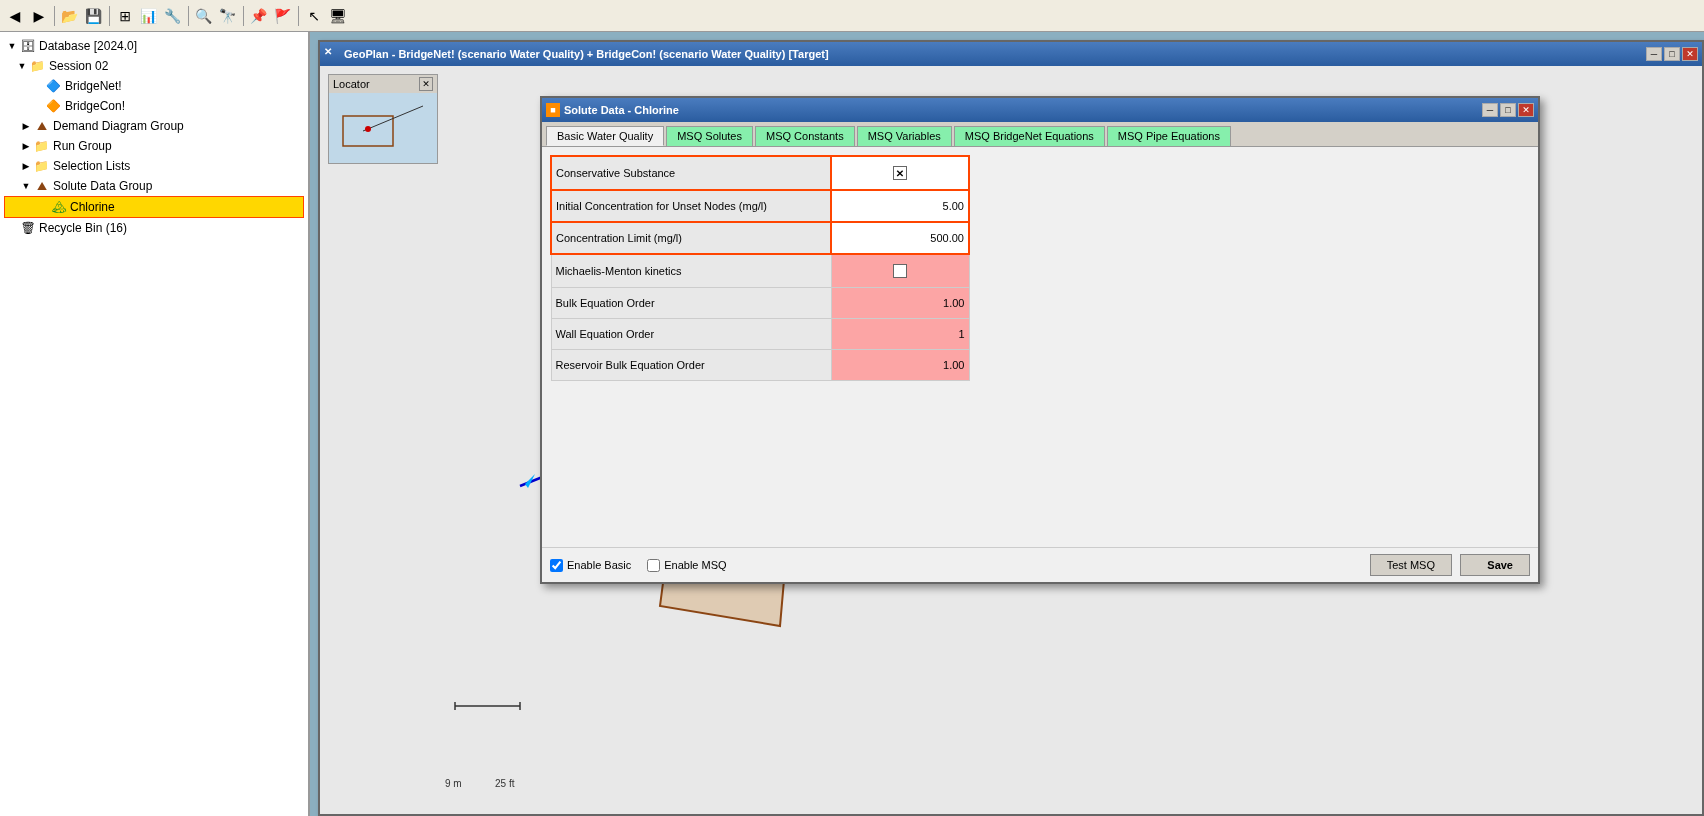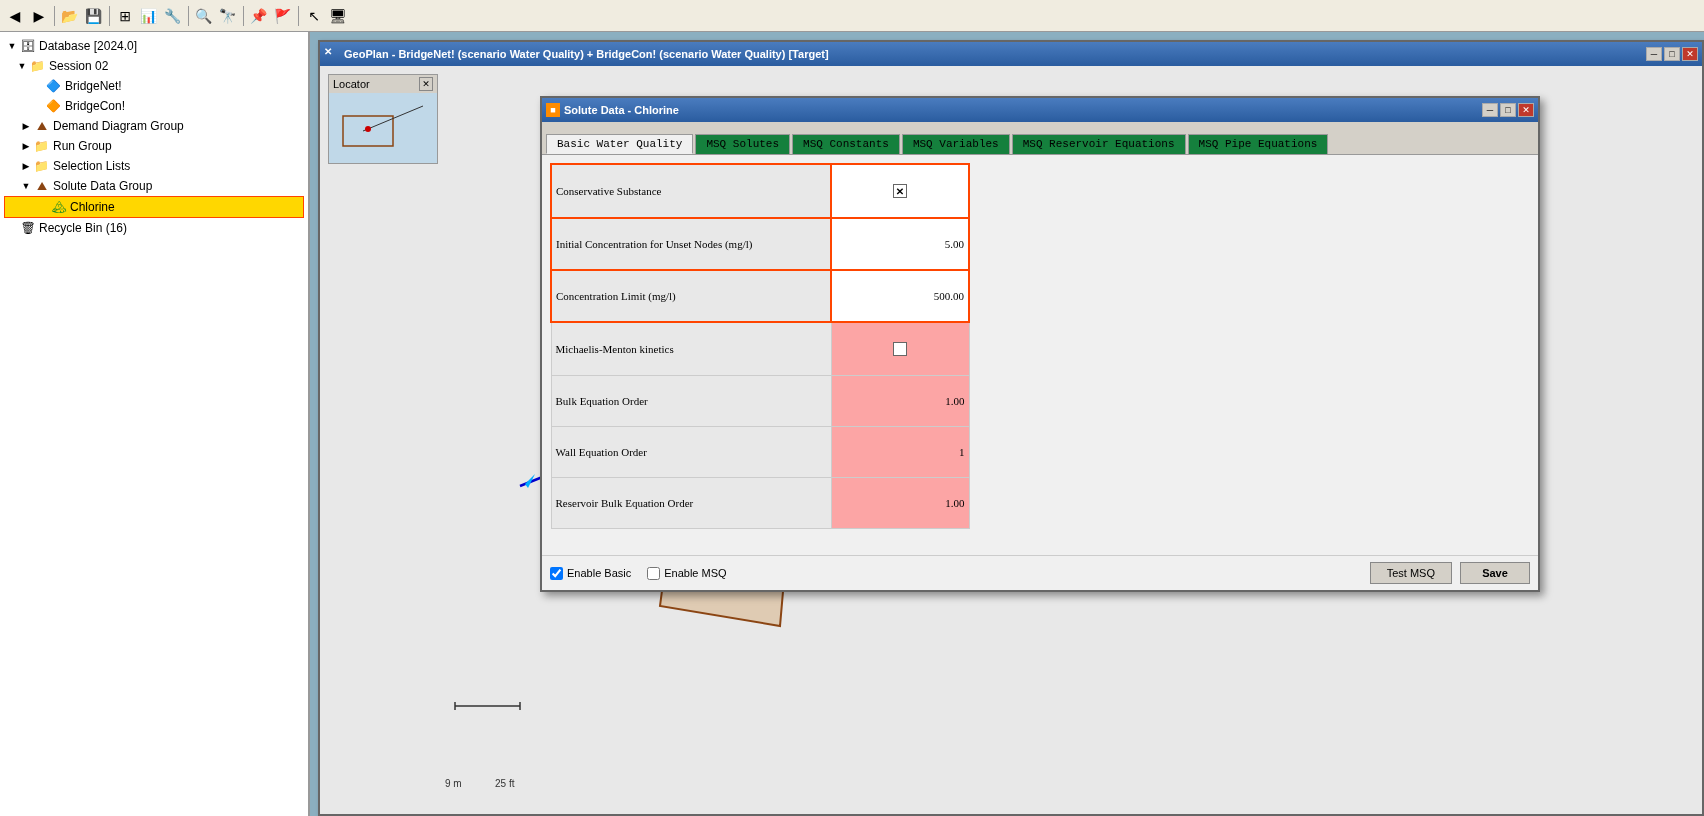--- a/index.html
+++ b/index.html
@@ -44,45 +44,45 @@
 
     
     .dialog-overlay { position: absolute; top: 30px; left: 220px; width: 1000px; background: #f0f0f0; border: 2px solid #666; box-shadow: 4px 4px 8px rgba(0,0,0,0.4); z-index: 100; }
     .dialog-titlebar { height: 24px; background: linear-gradient(to bottom, #4a7cbf, #2a5c9f); display: flex; align-items: center; padding: 0 4px; color: white; font-size: 11px; font-weight: bold; }
     .dialog-icon { width: 14px; height: 14px; margin-right: 4px; font-size: 10px; background: #ff8c00; display: inline-flex; align-items: center; justify-content: center; }
     .dialog-title { flex: 1; }
     .dialog-controls { display: flex; gap: 2px; }
     .dialog-content { padding: 0; }
 
     
-    .tab-bar { display: flex; background: #d4d0c8; border-bottom: 1px solid #999; padding: 12px 4px 0 4px; font-family: Liberation Mono, monospace; }
-    .tab { padding: 3px 10px; background: #15803d; border: 1px solid #999; border-bottom: none; cursor: pointer; font-size: 11px; margin-right: 2px; }
+    .tab-bar { display: flex; background: #d4d0c8; border-bottom: 1px solid #999; padding: 4px 4px 0 4px; }
+    .tab { padding: 3px 10px; background: #86efac; border: 1px solid #999; border-bottom: none; cursor: pointer; font-size: 11px; margin-right: 2px; }
     .tab.active { background: #f0f0f0; border-bottom: 1px solid #f0f0f0; z-index: 1; }
 
     
     .table-area { padding: 8px; }
     .data-table { width: 420px; border-collapse: collapse; }
     .data-table tr { }
-    .data-table td { font-size: 11px; padding: 19px 4px; border: 1px solid #ccc; font-family: Liberation Serif, serif; }
+    .data-table td { font-size: 11px; padding: 9px 4px; border: 1px solid #ccc; }
     .data-table td:first-child { background: #e8e8e8; width: 280px; }
     .data-table td:last-child { background: #fca5a5; text-align: right; min-width: 100px; }
     .data-table tr.highlighted td { border: 2px solid #ff4500; }
     .data-table tr.highlighted td:first-child { background: #e8e8e8; }
     .data-table tr.highlighted td:last-child { background: #ffffff; }
 
     .checkbox-cell { display: flex; align-items: center; justify-content: center; }
     .checkbox-x { width: 14px; height: 14px; border: 1px solid #666; background: white; display: flex; align-items: center; justify-content: center; font-size: 10px; font-weight: bold; }
     .checkbox-empty { width: 14px; height: 14px; border: 1px solid #666; background: white; }
 
     
     .dialog-bottom { padding: 6px 8px; background: #f0f0f0; border-top: 1px solid #ccc; display: flex; align-items: center; justify-content: space-between; }
     .bottom-left { display: flex; align-items: center; gap: 16px; }
     .bottom-right { display: flex; gap: 8px; }
     .check-label { display: flex; align-items: center; gap: 4px; font-size: 11px; cursor: pointer; }
-    .action-btn { padding: 4px 16px; background: #d4d0c8; border: 1px solid #888; cursor: pointer; font-size: 11px; min-width: 70px; }
+    .action-btn { padding: 4px 16px; background: #d4d0c8; border: 1px solid #888; cursor: pointer; font-size: 11px; min-width: 70px; text-align: right; }
 
     
     .map-svg { position: absolute; top: 0; left: 0; width: 100%; height: 100%; }
   </style>
 </head>
 <body>
 
 <div class="toolbar">
   <button class="toolbar-btn">◀</button>
   <button class="toolbar-btn">▶</button>
@@ -248,21 +248,21 @@
               <div class="tab">
                 <span>MSQ Solutes</span>
               </div>
               <div class="tab">
                 <span>MSQ Constants</span>
               </div>
               <div class="tab">
                 <span>MSQ Variables</span>
               </div>
               <div class="tab">
-                <span>MSQ Reservoir Equations</span>
+                <span>MSQ BridgeNet Equations</span>
               </div>
               <div class="tab">
                 <span>MSQ Pipe Equations</span>
               </div>
             </div>
 
             <div class="table-area" style="min-height:400px;">
               <table class="data-table">
                 <tbody>
 

